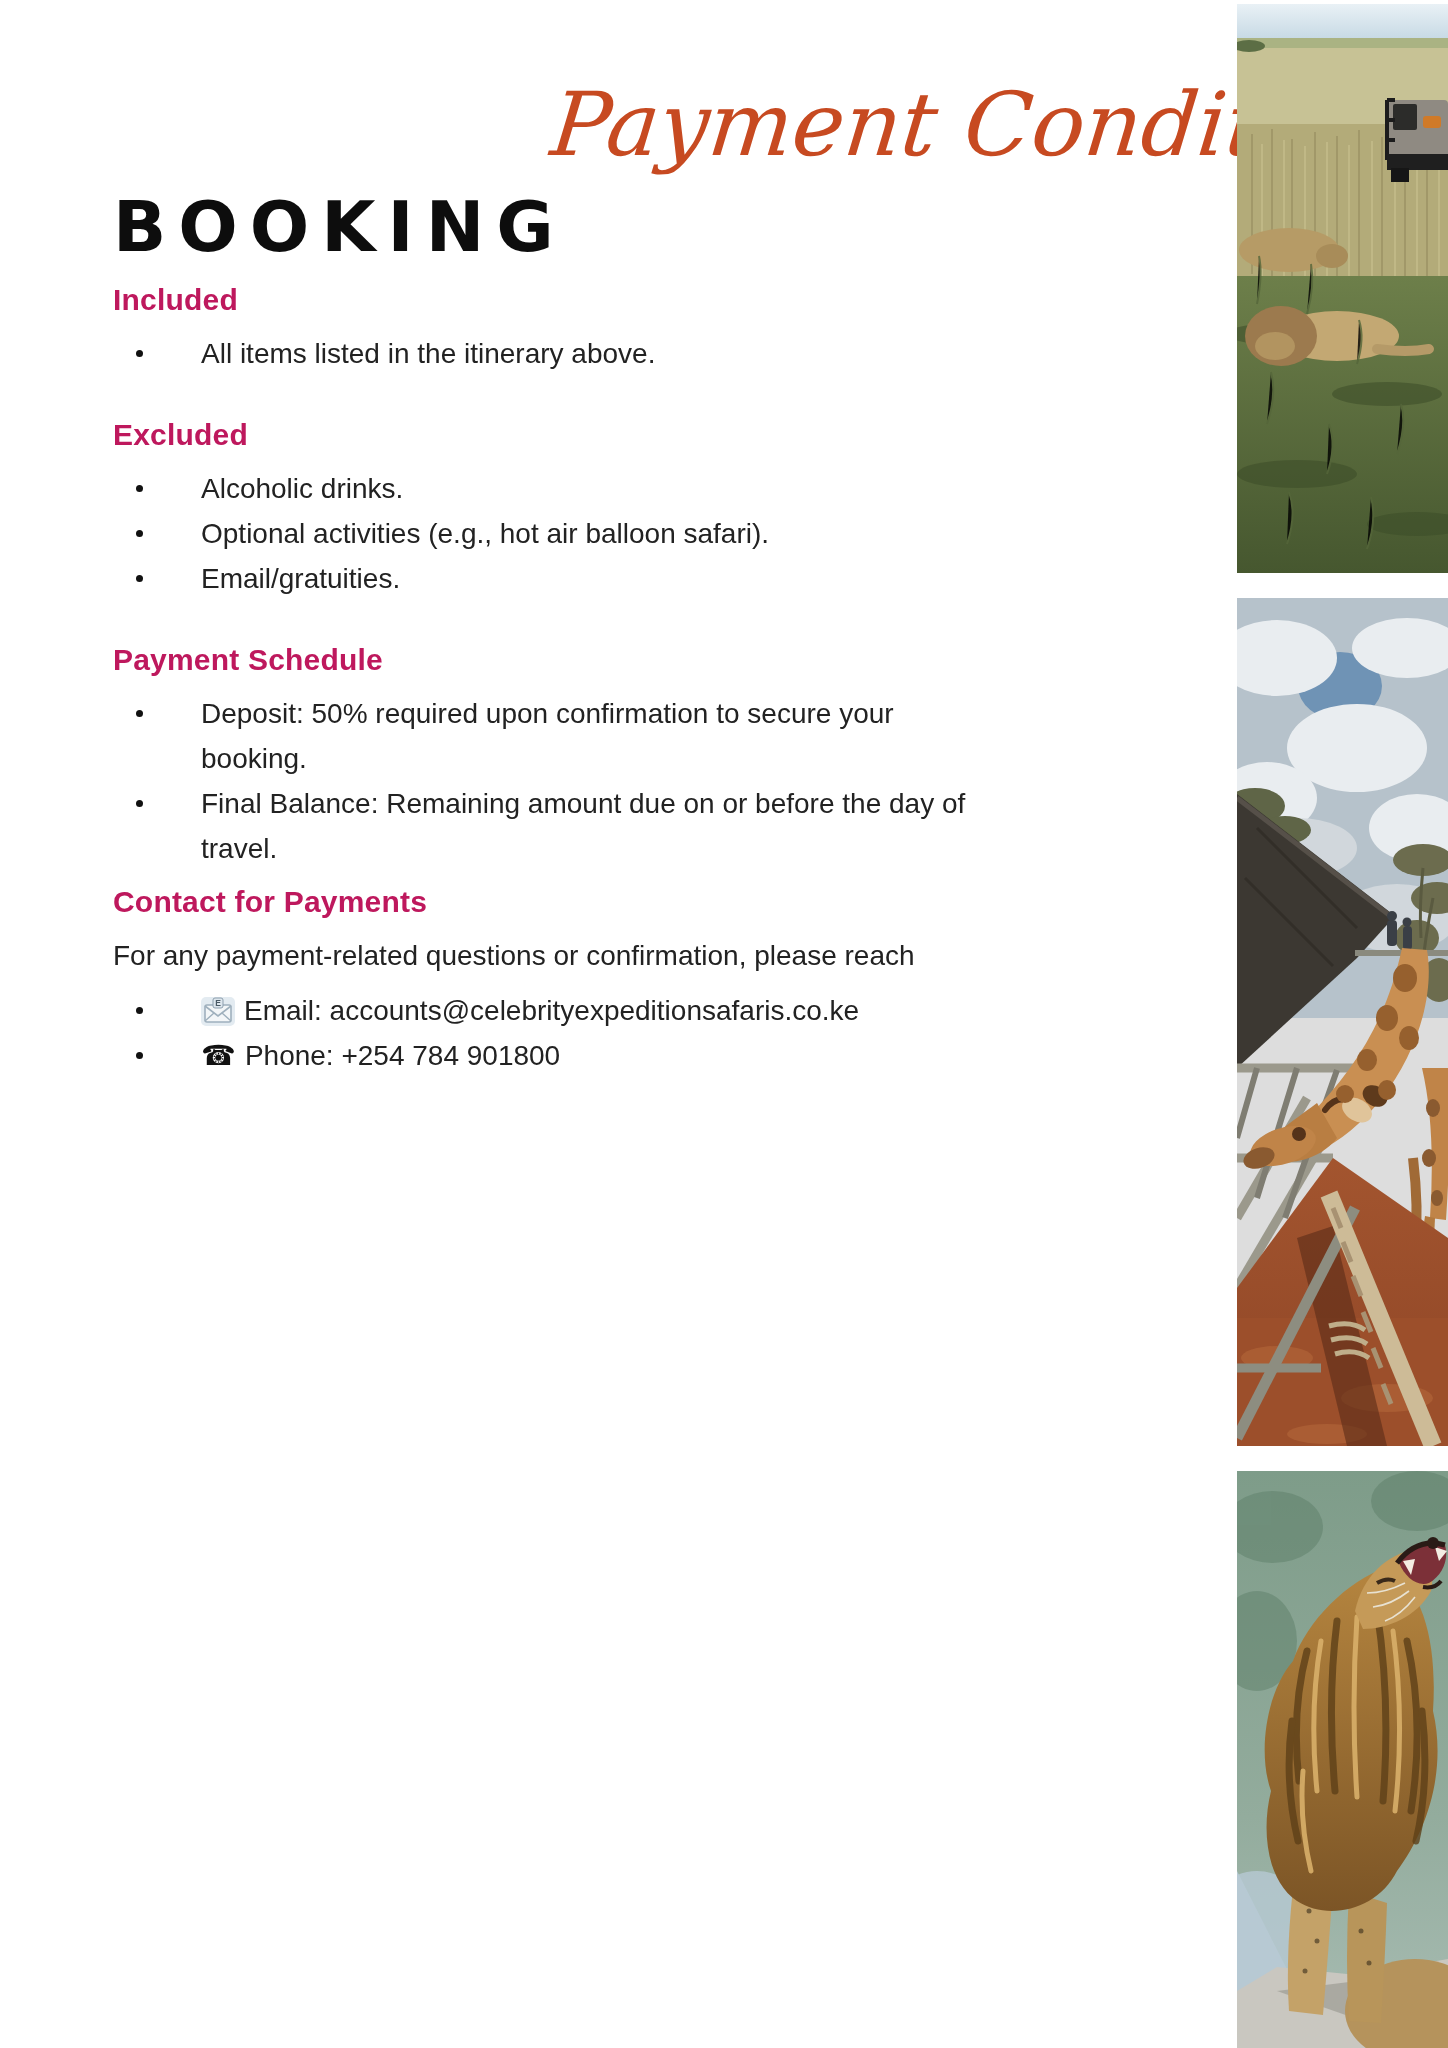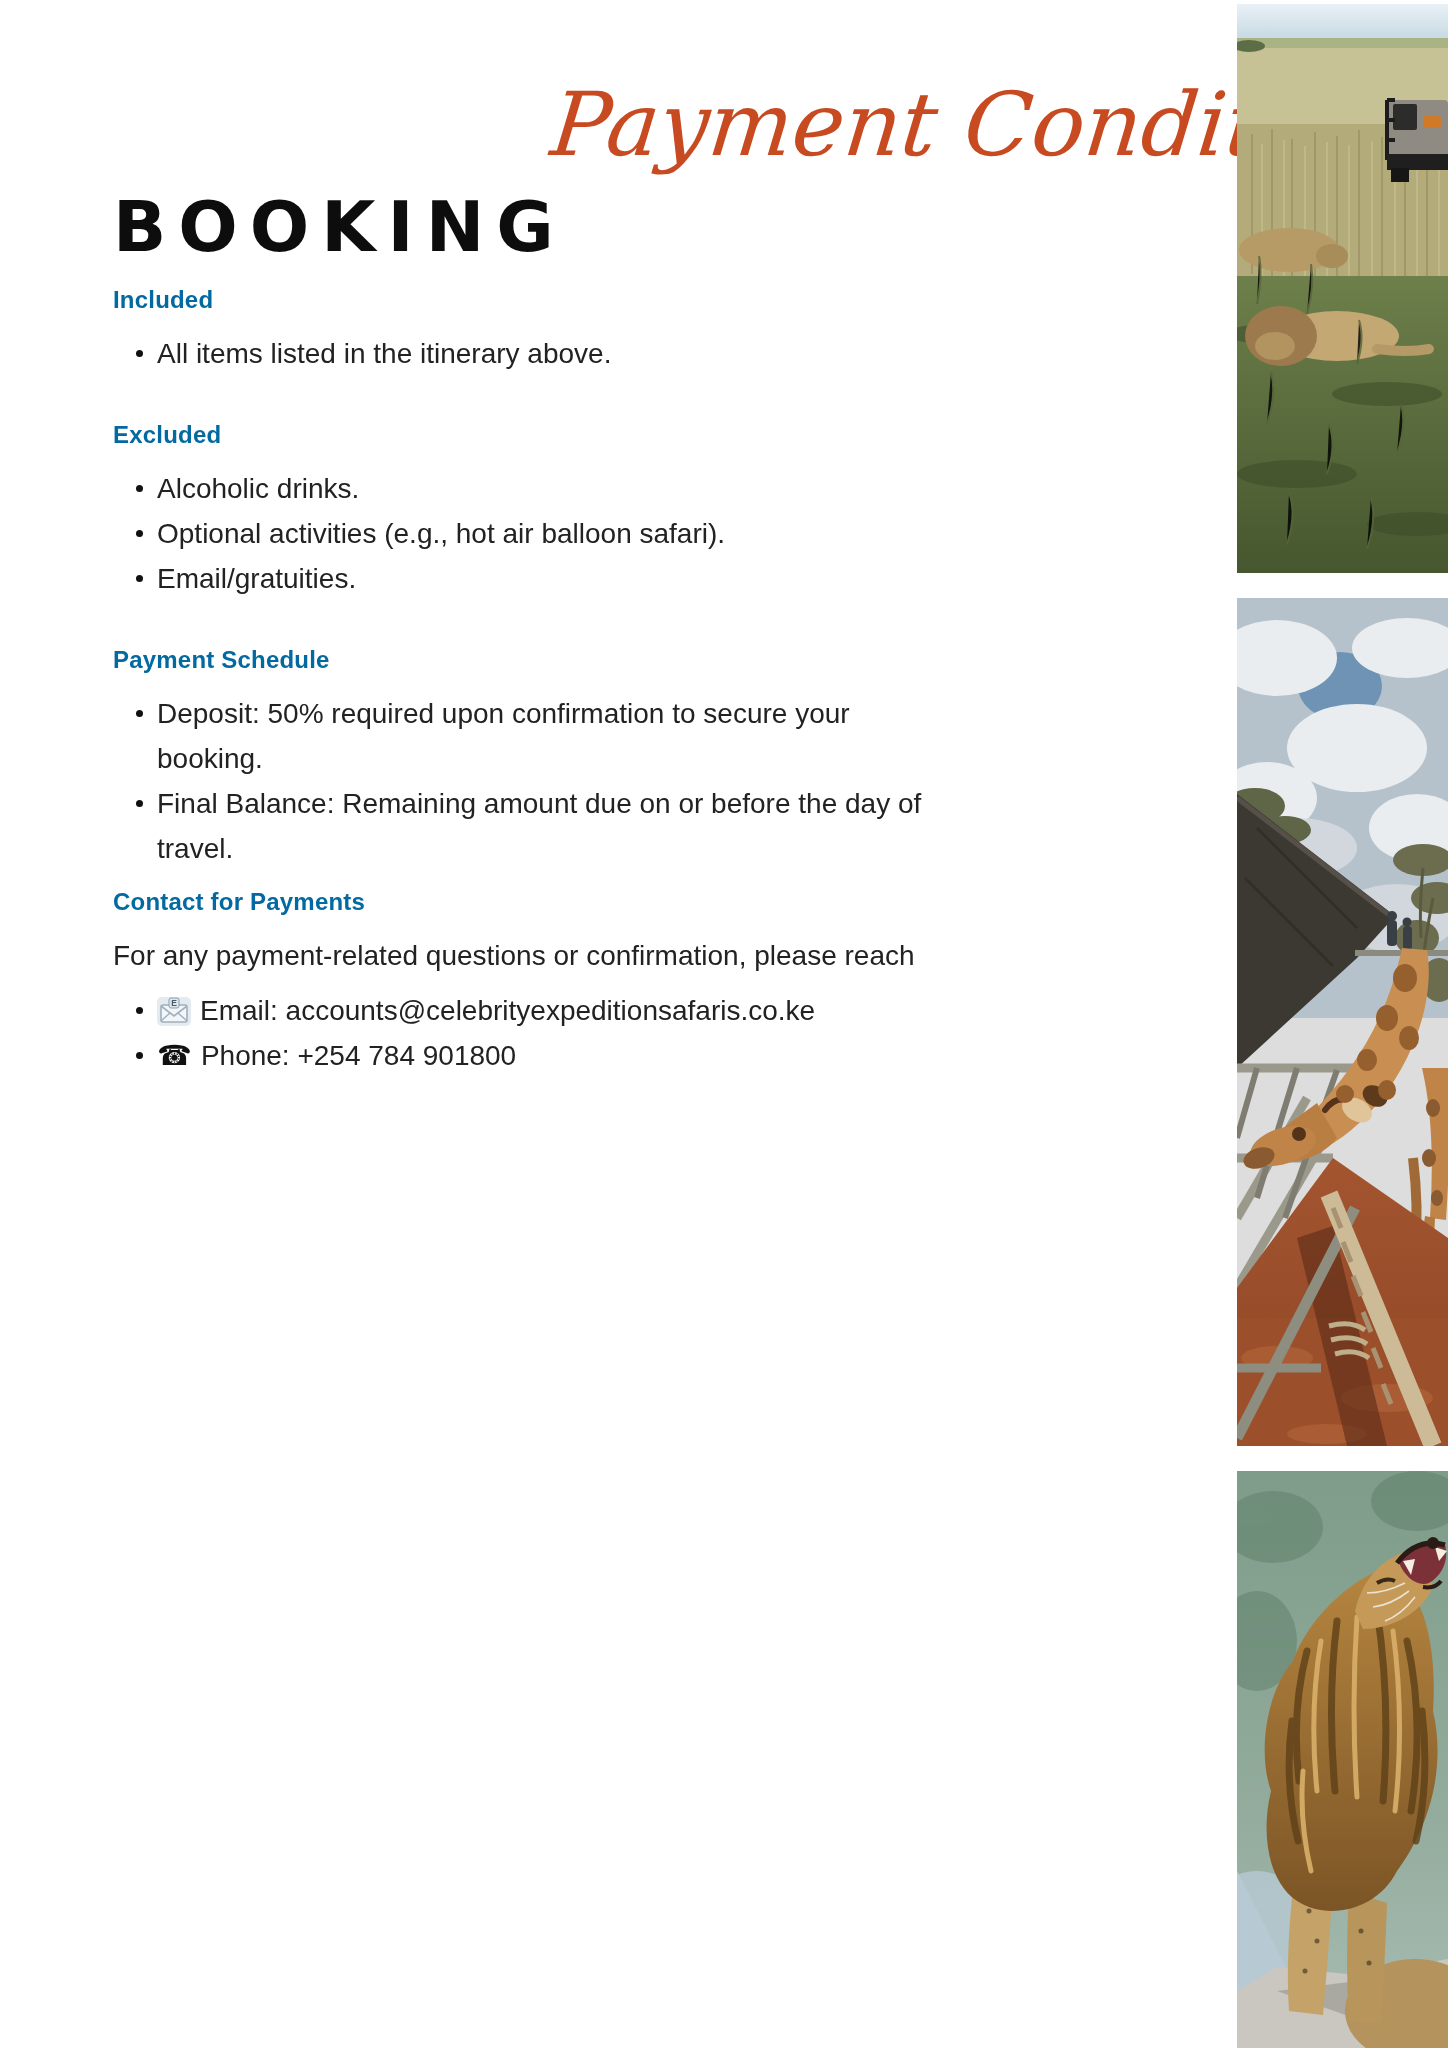--- a/index.html
+++ b/index.html
@@ -17,26 +17,26 @@
     position:absolute;left:552px;top:72px;
     font-family:"DejaVu Serif","Liberation Serif",serif;
     font-style:italic;font-weight:400;font-size:88px;line-height:1.2;color:#C74A21;
     transform:skewX(-6deg);
   }
   
   .content{position:absolute;left:113px;top:283px;width:860px;}
   .section{margin:0 0 42px 0;}
   .section.tight{margin-bottom:14px;}
   .section-heading{
-    font-size:24px;line-height:34px;font-weight:700;color:#0369a1;
+    font-size:30px;line-height:34px;font-weight:700;color:#be185d;
     margin:0 0 14px 0;letter-spacing:.2px;
   }
   .intro{margin:0 0 10px 0;}
   .ln{display:block;white-space:nowrap;font-size:28px;line-height:45px;color:#222222;}
-  .item{display:flex;align-items:flex-start;}
+  .item{display:flex;align-items:flex-start;gap:44px;}
   .dot{
     width:7px;height:7px;border-radius:50%;background:#111;
     margin:19px 14px 0 23px;flex:0 0 auto;
   }
   .itext{flex:1 1 auto;}
   .iconline{display:flex;align-items:center;gap:9px;}
   .phone-glyph{font-family:"DejaVu Sans",sans-serif;font-size:28px;color:#111;line-height:45px;}
   .mailicon{width:34px;height:30px;flex:0 0 auto;}
   
   .photo{position:absolute;left:1237px;width:211px;overflow:hidden;background:#dddddd;}

